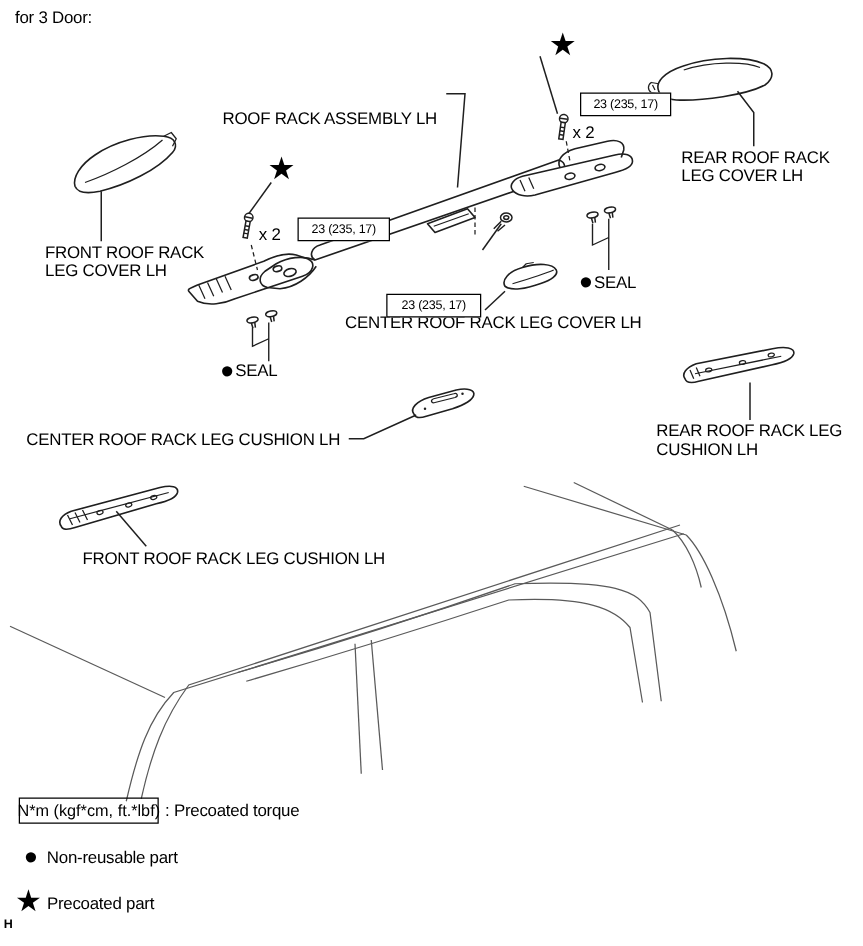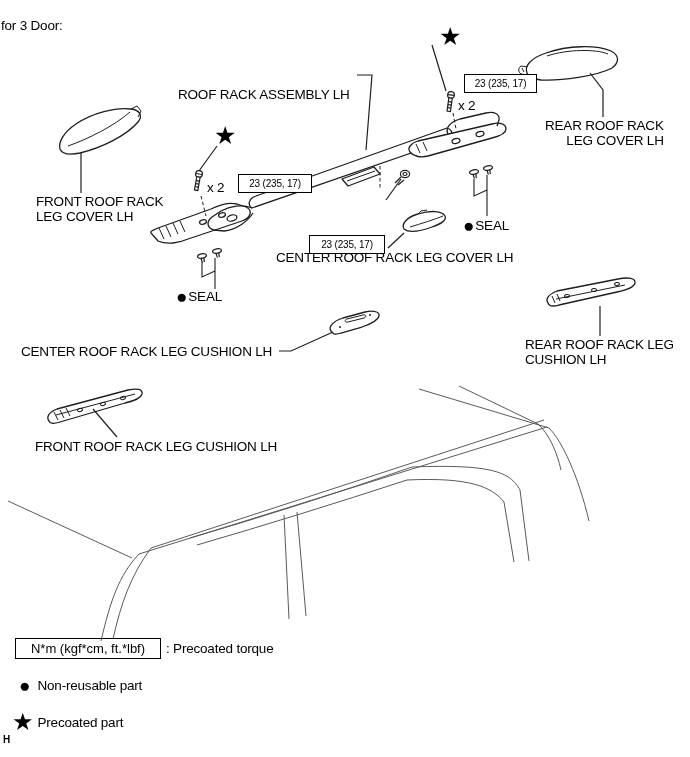--- a/index.html
+++ b/index.html
@@ -19,21 +19,21 @@
     font-size:10px;letter-spacing:-0.2px;white-space:nowrap;z-index:3;margin-top:44px;
   }
   .star{position:absolute;font-size:25px;line-height:19px;z-index:3;}
   .seal-row{
     position:absolute;display:flex;align-items:center;font-size:13.5px;
     letter-spacing:-0.2px;z-index:3;
   }
   .seal-row .dot{font-size:19px;line-height:14px;margin-right:1px;}
   .legend-row{position:absolute;display:flex;align-items:center;}
   .legend-box{
-    box-sizing:border-box;width:146px;height:21px;border:1.6px solid #000;
+    box-sizing:border-box;width:112px;height:21px;border:1.6px solid #000;
     display:flex;align-items:center;justify-content:center;font-size:13px;
     white-space:nowrap;
   }
   .legend-text{font-size:13.5px;letter-spacing:-0.2px;white-space:nowrap;}
   .legend-dot{font-size:19px;line-height:15px;margin-right:7px;}
   .legend-star{font-size:24px;line-height:20px;margin-right:4px;}
   .pagemark{position:absolute;font-size:10px;font-weight:bold;}
 </style>
 </head>
 <body>
@@ -171,38 +171,38 @@
       <path d="M404,233 L388,248"></path>
       <path d="M279,351 L291,351 L333,332"></path>
       <path d="M600,306 L600,336"></path>
       <path d="M93,409 L117,437"></path>
       <path d="M446,91 L432,45"></path>
       <path d="M199,171 L217,146"></path>
       <path d="M386,200 L401,179"></path>
     </g>
   </svg>
 
-  <div class="label header" style="left:1px;top:6px;margin-top:12px;">for 3 Door:</div>
+  <div class="label header" style="left:12px;top:6px;">for 3 Door:</div>
 
   <div class="label" style="left:178px;top:67px;margin-top:20px;">ROOF RACK ASSEMBLY LH</div>
 
-  <div class="label" style="left:545px;top:118px;text-align:right;">REAR ROOF RACK
+  <div class="label" style="left:545px;top:118px;">REAR ROOF RACK
 LEG COVER LH</div>
 
   <div class="label" style="left:36px;top:194px;">FRONT ROOF RACK
 LEG COVER LH</div>
 
   <div class="label" style="left:276px;top:250px;">CENTER ROOF RACK LEG COVER LH</div>
 
   <div class="label" style="left:525px;top:337px;">REAR ROOF RACK LEG
 CUSHION LH</div>
 
   <div class="label" style="left:21px;top:344px;">CENTER ROOF RACK LEG CUSHION LH</div>
 
-  <div class="label" style="left:35px;top:439px;">FRONT ROOF RACK LEG CUSHION LH</div>
+  <div class="label" style="left:66px;top:439px;">FRONT ROOF RACK LEG CUSHION LH</div>
 
   <span class="star" style="left:214px;top:126px;">★</span>
   <div class="tq-box" style="left:238px;top:130px;width:74px;">23 (235, 17)</div>
 
   <span class="star" style="left:439px;top:27px;">★</span>
   <div class="tq-box" style="left:464px;top:30px;width:73px;">23 (235, 17)</div>
 
   <div class="tq-box" style="left:309px;top:191px;width:76px;">23 (235, 17)</div>
 
   <div class="label" style="left:207px;top:180px;">x 2</div>

